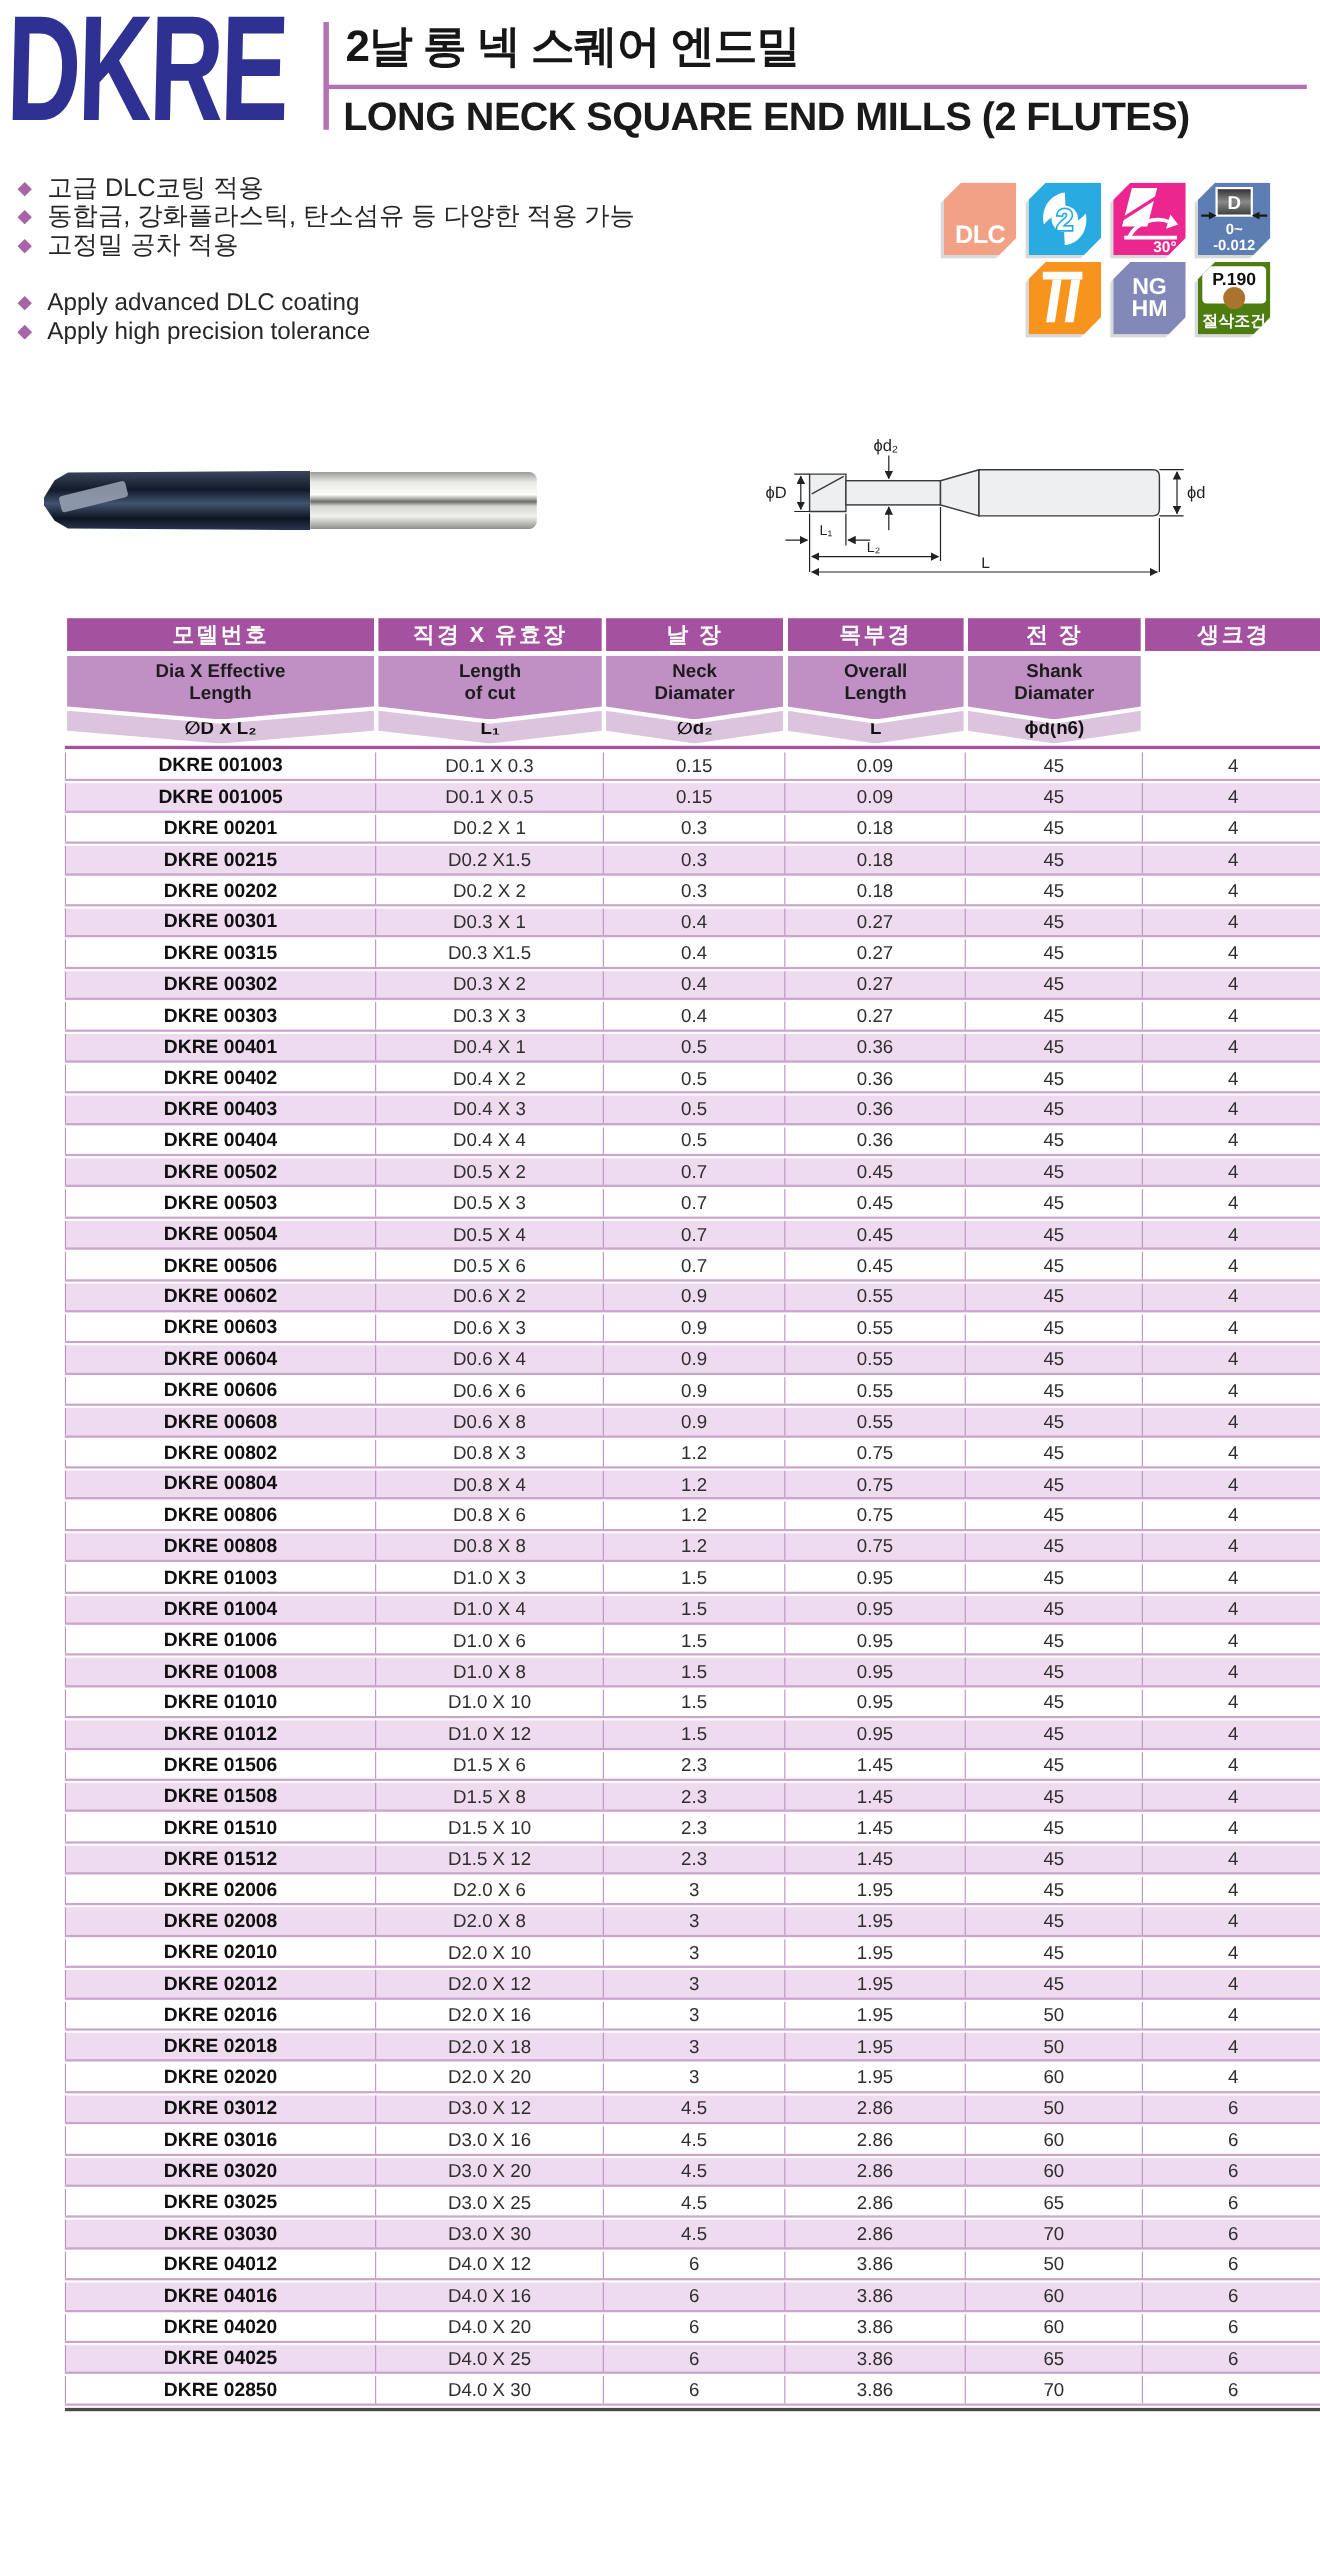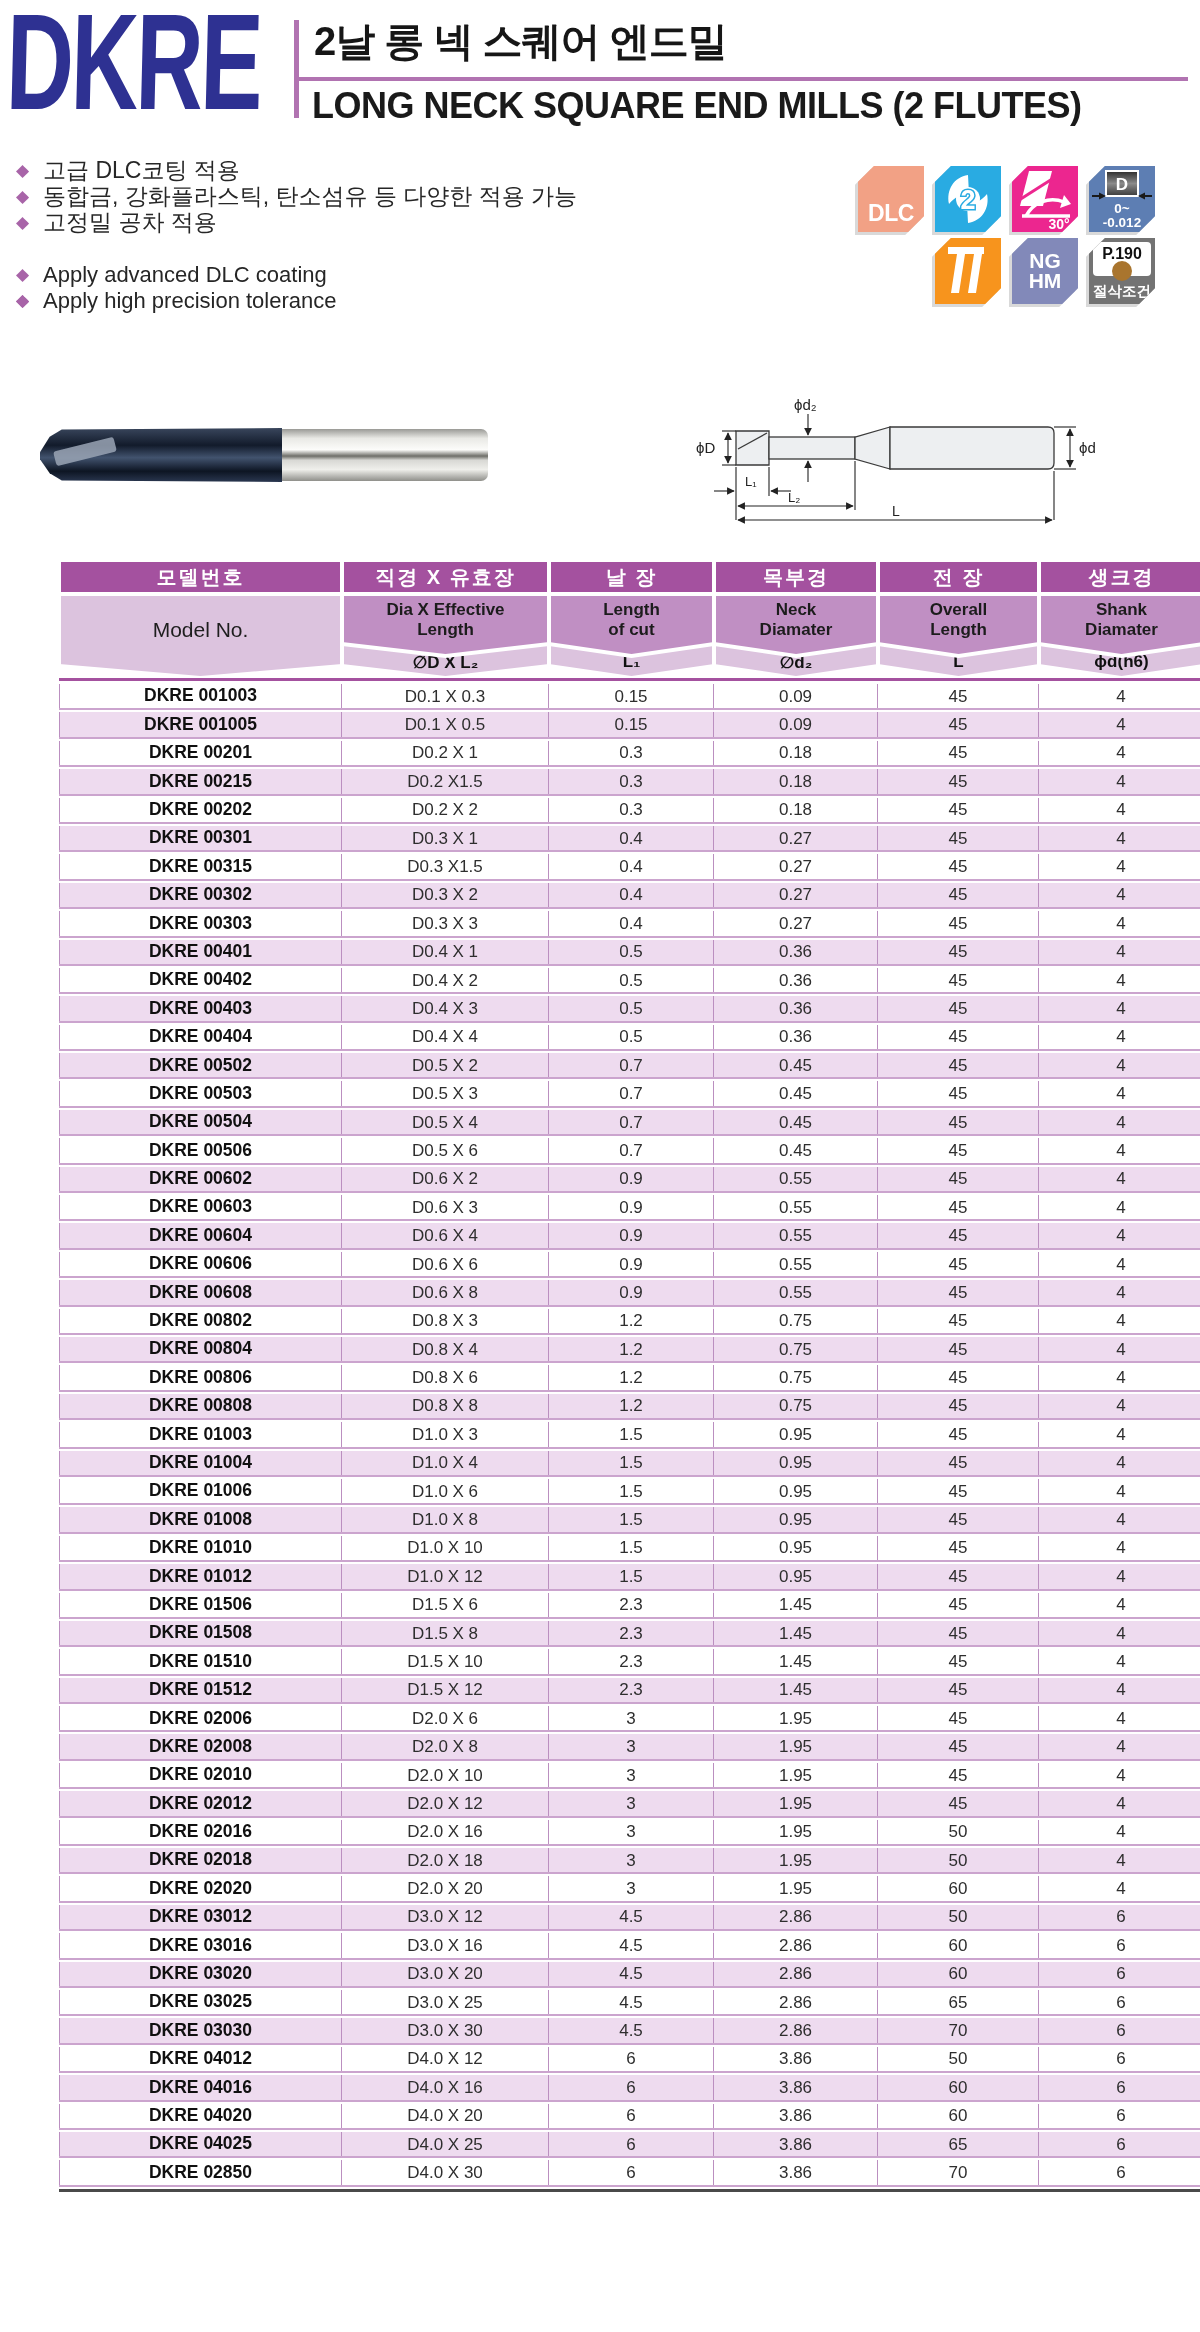--- a/index.html
+++ b/index.html
@@ -168,21 +168,21 @@
   <div class="bwrap" style="left:1012px;top:238px">
     <div class="badge" style="background:#8289b9">
       <div class="badge-two">
         <div>NG</div>
         <div>HM</div>
       </div>
     </div>
   </div>
 
   <div class="bwrap" style="left:1089px;top:238px">
-    <div class="badge" style="background:#737373">
+    <div class="badge" style="background:#4d7c0f">
       <svg width="66" height="66" viewBox="0 0 66 66">
         <rect x="4" y="4" width="58" height="34" rx="4" fill="#fff"></rect>
         <text x="33" y="21" font-size="16" font-weight="bold" fill="#111" text-anchor="middle">P.190</text>
         <circle cx="33" cy="33" r="10" fill="#a9752e"></circle>
         <text x="33" y="58" font-size="14.5" font-weight="bold" fill="#fff" text-anchor="middle">절삭조건</text>
       </svg>
     </div>
   </div>
 
   <div class="photo">
@@ -236,23 +236,20 @@
     <div class="hdr-top gridcols">
       <div class="th">모델번호</div>
       <div class="th">직경 X 유효장</div>
       <div class="th">날 장</div>
       <div class="th">목부경</div>
       <div class="th">전 장</div>
       <div class="th">생크경</div>
     </div>
     <div class="hdr-sub gridcols">
       <div class="hcol">
-          <div class="cell-model">Model No.</div>
-        </div>
-      <div class="hcol">
         <div class="cell-mid">Dia X Effective
 Length</div>
         <div class="cell-sym">∅D X L₂</div>
       </div>
       <div class="hcol">
         <div class="cell-mid">Length
 of cut</div>
         <div class="cell-sym">L₁</div>
       </div>
       <div class="hcol">

